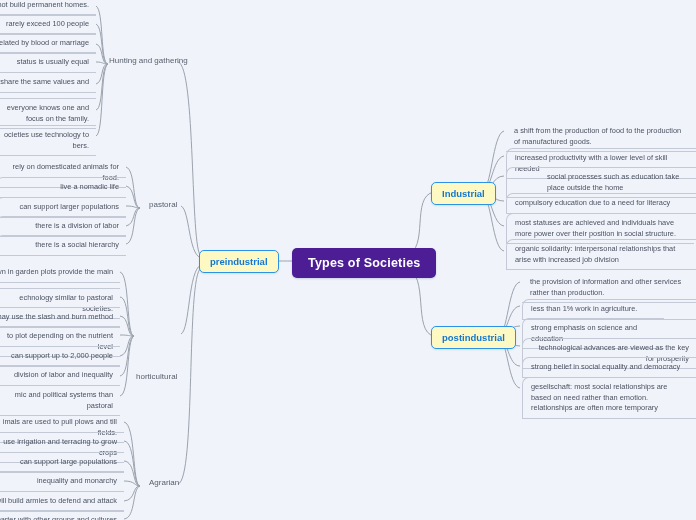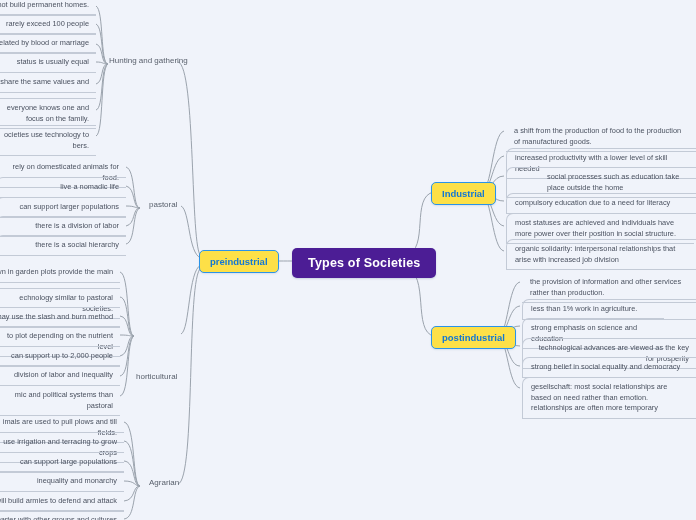--- a/index.html
+++ b/index.html
@@ -46,21 +46,21 @@
     letter-spacing: .2px;
     border-radius: 5px;
     padding: 8px 16px;
     white-space: nowrap;
     box-shadow: 0 1px 2px rgba(20,60,110,.18);
   }
 
   
   .node-l1 {
     position: absolute;
-    background: #fde047;
+    background: #fef9c3;
     color: #1277d4;
     font-size: 9.5px;
     font-weight: bold;
     border: 1.6px solid #2a93e8;
     border-radius: 5px;
     padding: 5px 10px;
     white-space: nowrap;
     box-shadow: 0 1px 2px rgba(20,60,110,.10);
   }
 

